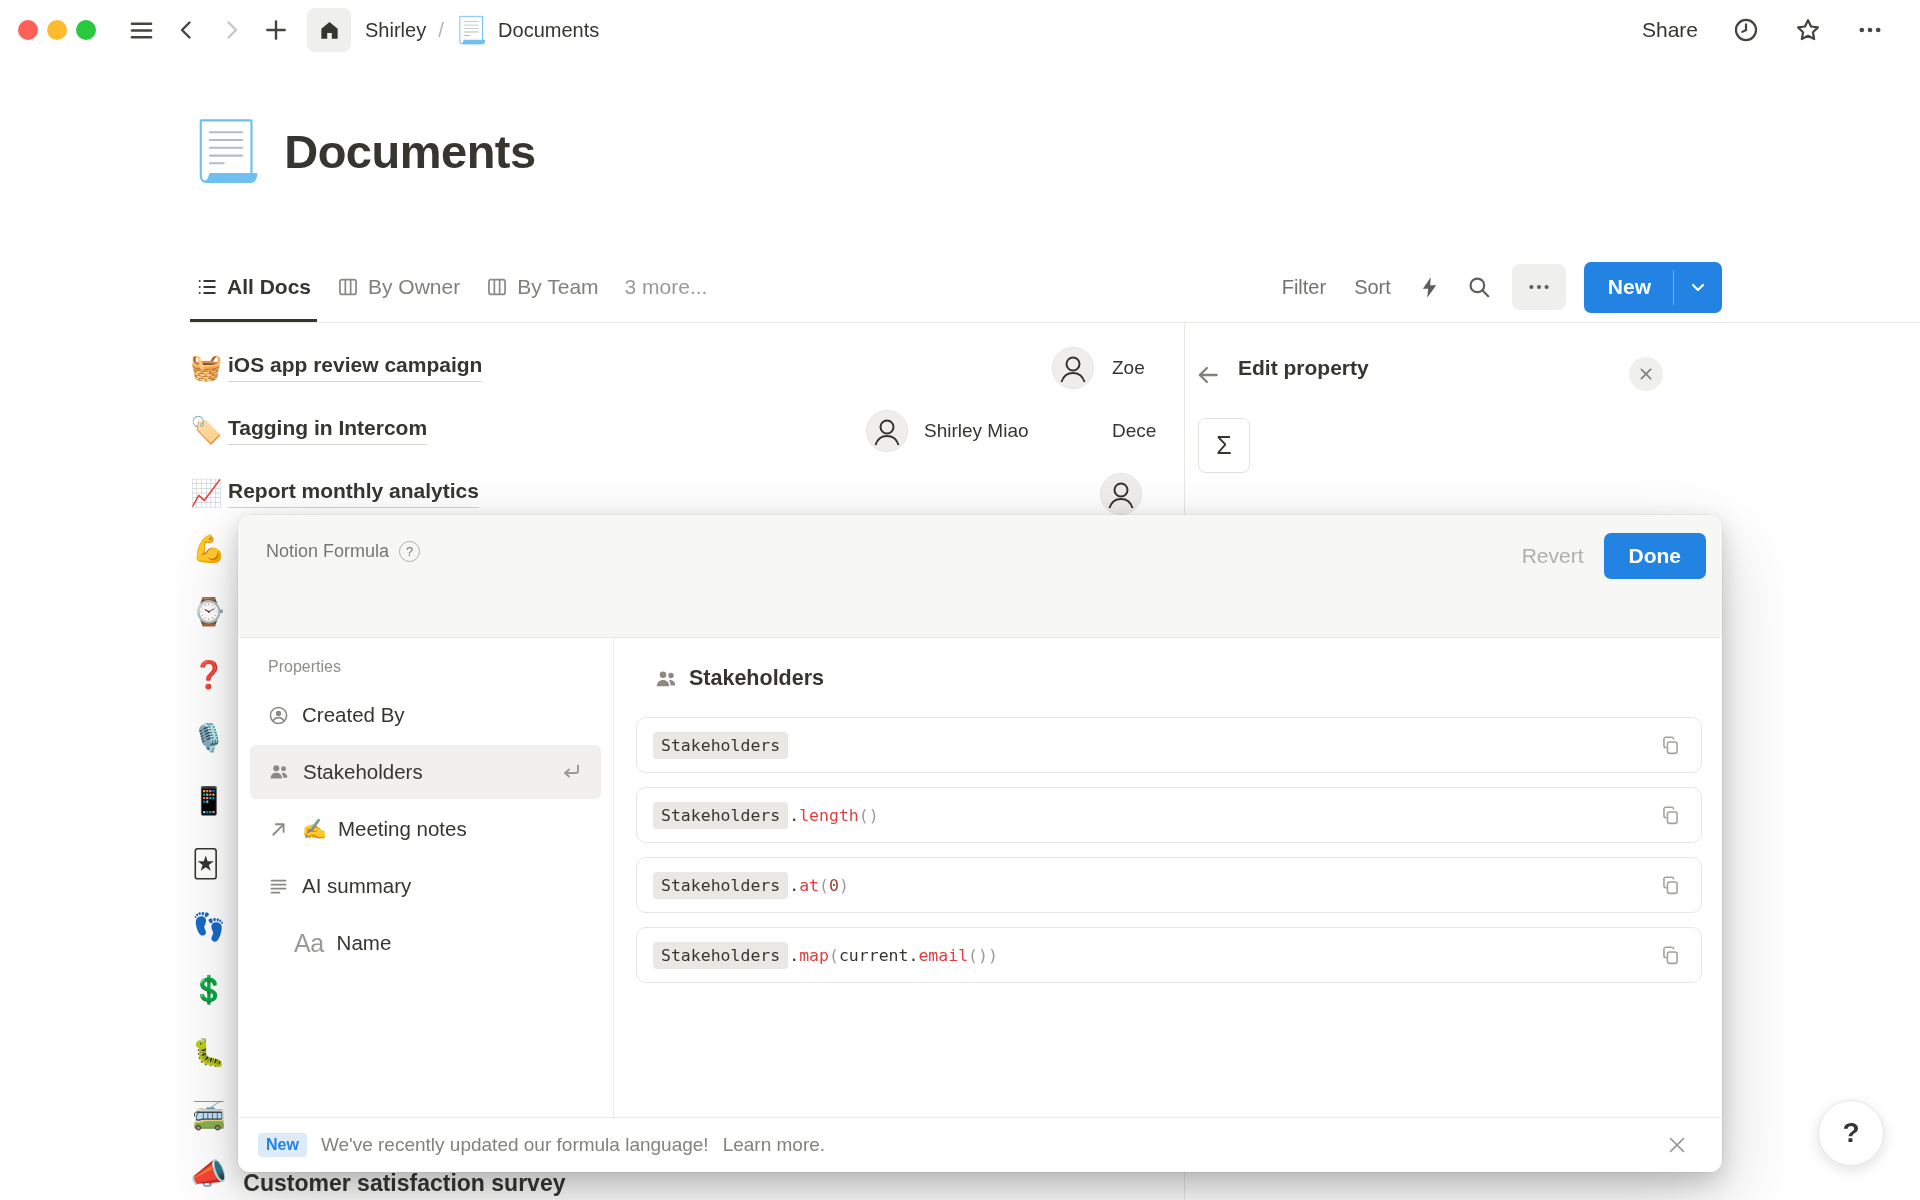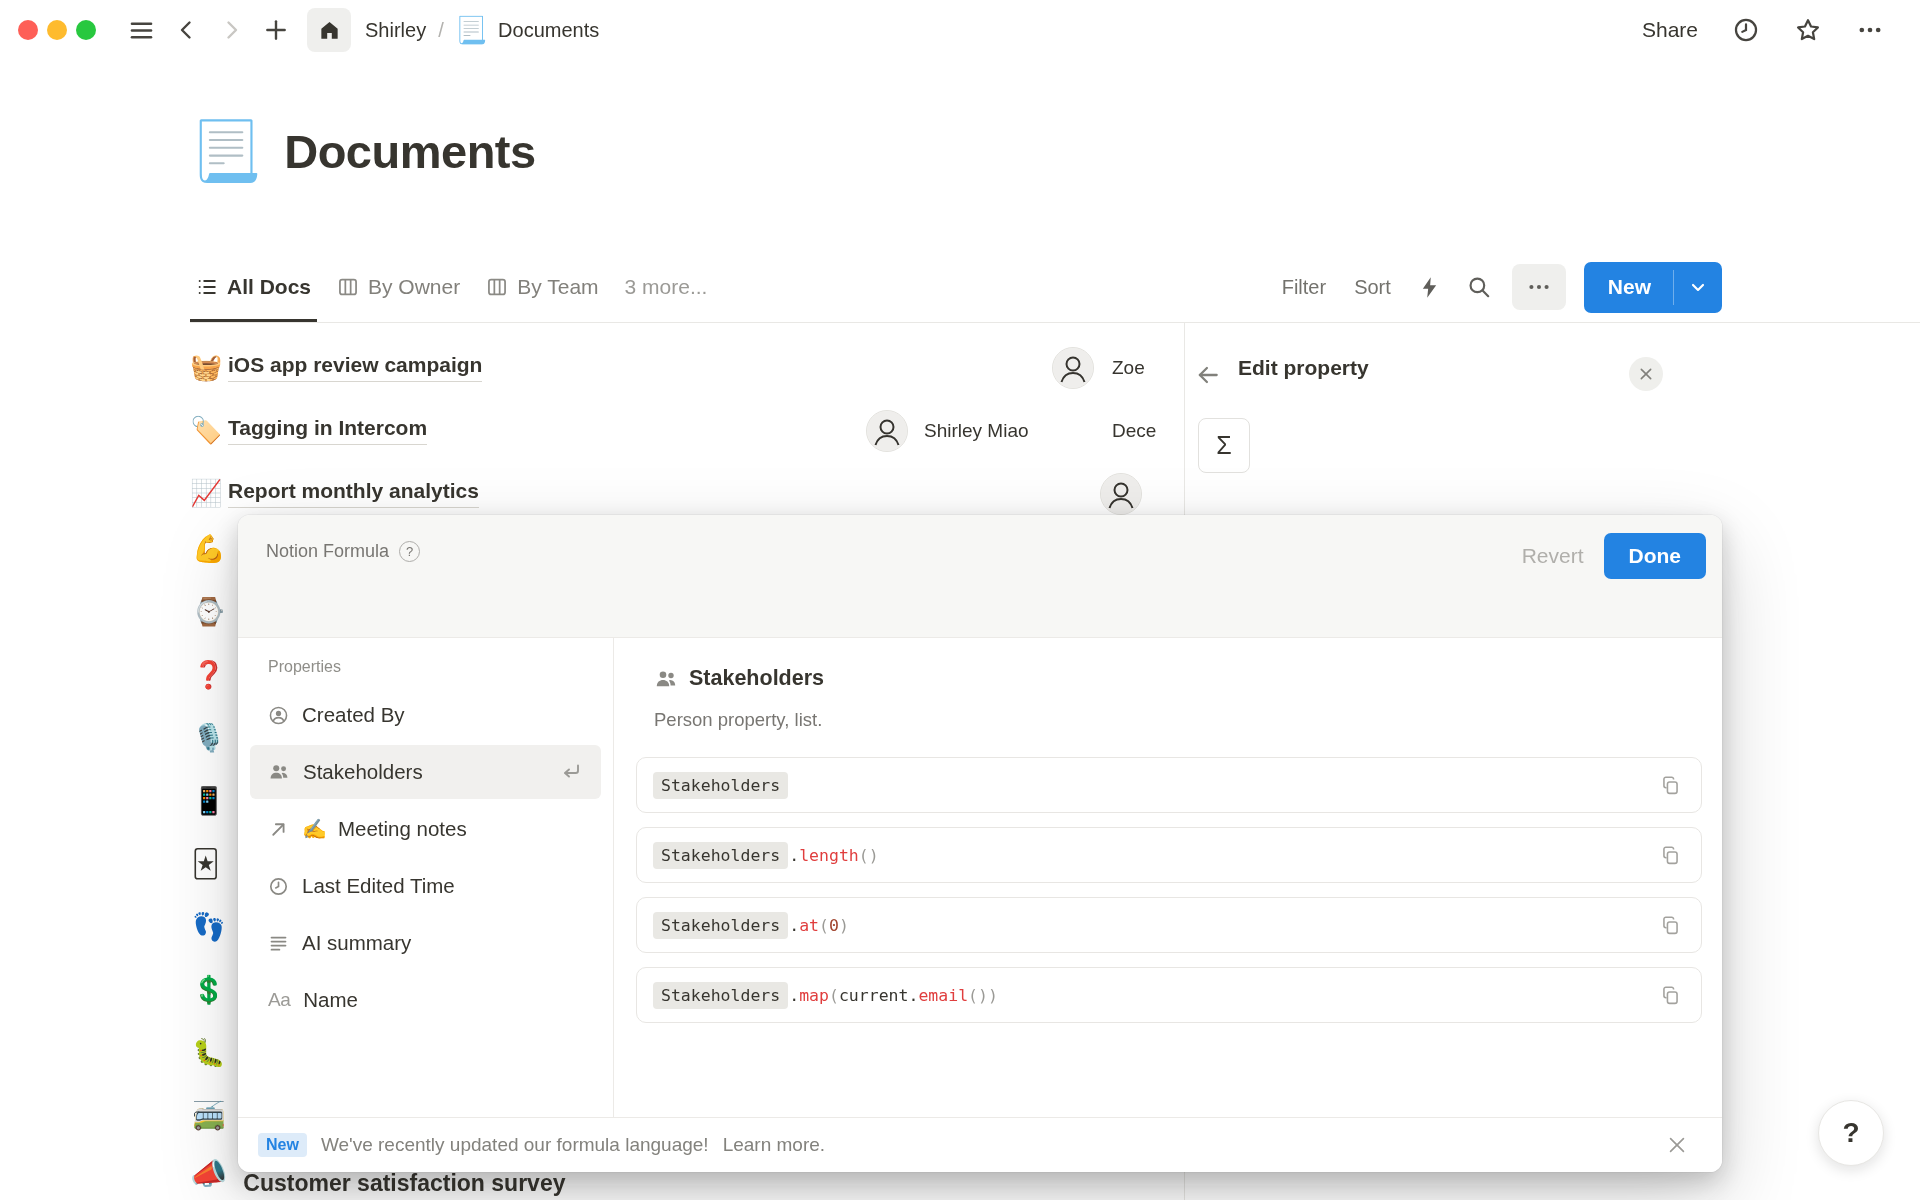--- a/index.html
+++ b/index.html
@@ -77,21 +77,21 @@
   .revert{background:none;border:none;font-size:21px;color:#b0afab;padding:8px 6px;cursor:pointer;}
   .done{background:#2383e2;color:#fff;border:none;border-radius:7px;font-size:21px;font-weight:700;padding:0 25px;height:46px;cursor:pointer;font-family:inherit;}
   .m-body{flex:1;display:flex;min-height:0;border-top:1px solid #eceae7;}
   .m-side{width:376px;flex:none;border-right:1px solid #eceae7;box-sizing:border-box;padding:20px 12px 0 12px;}
   .m-side-heading{font-size:16px;color:#8f8e89;font-weight:500;padding-left:18px;margin-bottom:12px;}
   .prop-item{height:54px;display:flex;align-items:center;gap:13px;padding:0 18px;border-radius:6px;font-size:20.5px;color:#37352f;cursor:pointer;margin-bottom:3px;}
   .prop-item .ico{color:#8a8984;flex:none;}
   .prop-item.selected{background:#f1f0ee;}
   .prop-item .ret{margin-left:auto;color:#9b9a96;}
   .prop-item .p-emoji{font-size:20px;margin-right:-2px;}
-  .aa-glyph{font-size:19px;color:#9b9a96;font-weight:500;letter-spacing:-0.5px;}
+  .aa-glyph{font-size:25px;color:#9b9a96;font-weight:500;letter-spacing:-0.5px;margin-left:26px;}
   .m-detail{flex:1;padding:28px 20px 0 22px;box-sizing:border-box;}
   .d-head{display:flex;align-items:center;gap:11px;margin-left:18px;}
   .d-head .ico{color:#8a8984;}
   .d-title{font-size:21.5px;font-weight:700;}
   .d-desc{margin:18px 0 0 18px;font-size:18.5px;color:#787672;}
   .examples{margin-top:26px;display:flex;flex-direction:column;gap:14px;}
   .ex-card{height:56px;border:1px solid #e8e6e3;border-radius:10px;display:flex;align-items:center;padding:0 16px;box-sizing:border-box;cursor:pointer;background:#fff;}
   .ex-code{font-family:"DejaVu Sans Mono","Liberation Mono",monospace;font-size:16.5px;display:flex;align-items:center;}
   .tk-chip{background:#e9e8e4;border-radius:4px;padding:4px 8px;color:#37352f;margin-right:1px;}
   .tk-fn{color:#e03e3e;}
@@ -406,29 +406,20 @@
                 <svg width="21" height="21" viewBox="0 0 24 24" fill="none" stroke="currentColor" stroke-width="2.1" stroke-linecap="round" stroke-linejoin="round">
                   <line x1="6" y1="18" x2="17.5" y2="6.5"></line>
                   <polyline points="9,6 17.8,6 17.8,14.8"></polyline>
                 </svg>
               </span>
               <span class="p-emoji">✍️</span>
               <span>Meeting notes</span>
             </div>
             <div class="prop-item">
               <span class="ico">
-                <svg width="21" height="21" viewBox="0 0 24 24" fill="none" stroke="currentColor" stroke-width="1.9" stroke-linecap="round">
-                  <circle cx="12" cy="12" r="8.8"></circle>
-                  <polyline points="12,7.2 12,12 8.8,13.6"></polyline>
-                </svg>
-              </span>
-              <span>Last Edited Time</span>
-            </div>
-            <div class="prop-item">
-              <span class="ico">
                 <svg width="21" height="21" viewBox="0 0 24 24" fill="none" stroke="currentColor" stroke-width="2" stroke-linecap="round">
                   <line x1="4" y1="5.2" x2="20" y2="5.2"></line>
                   <line x1="4" y1="9.8" x2="20" y2="9.8"></line>
                   <line x1="4" y1="14.4" x2="20" y2="14.4"></line>
                   <line x1="4" y1="19" x2="13" y2="19"></line>
                 </svg>
               </span>
               <span>AI summary</span>
             </div>
             <div class="prop-item">
@@ -442,21 +433,20 @@
           <span class="ico">
               <svg width="24" height="24" viewBox="0 0 24 24" fill="currentColor">
                 <circle cx="9" cy="7.8" r="3.3"></circle>
                 <path d="M2.8 19.2c0-4.1 2.8-6.3 6.2-6.3s6.2 2.2 6.2 6.3z"></path>
                 <circle cx="17" cy="8.5" r="2.7"></circle>
                 <path d="M16.2 12.9c2.9.1 5 2.1 5 5.5h-4.6c0-2.1-.6-3.8-1.7-5 .4-.3.8-.5 1.3-.5z"></path>
               </svg>
             </span>
           <span class="d-title">Stakeholders</span>
         </div>
-        <div class="d-desc">Person property, list.</div>
         <div class="examples" id="examples">
             <div class="ex-card">
               <span class="ex-code">
                 <span class="tk-chip">Stakeholders</span>
               </span>
               <button class="ex-copy">
                 <span class="ico">
                   <svg width="21" height="21" viewBox="0 0 24 24" fill="none" stroke="currentColor" stroke-width="1.8" stroke-linejoin="round">
                     <rect x="8.5" y="8" width="11" height="13" rx="2.5"></rect>
                     <path d="M15.5 5v-.3A2.2 2.2 0 0 0 13.3 2.5H6.7A2.2 2.2 0 0 0 4.5 4.7v7.6a2.2 2.2 0 0 0 2.2 2.2h.8"></path>

